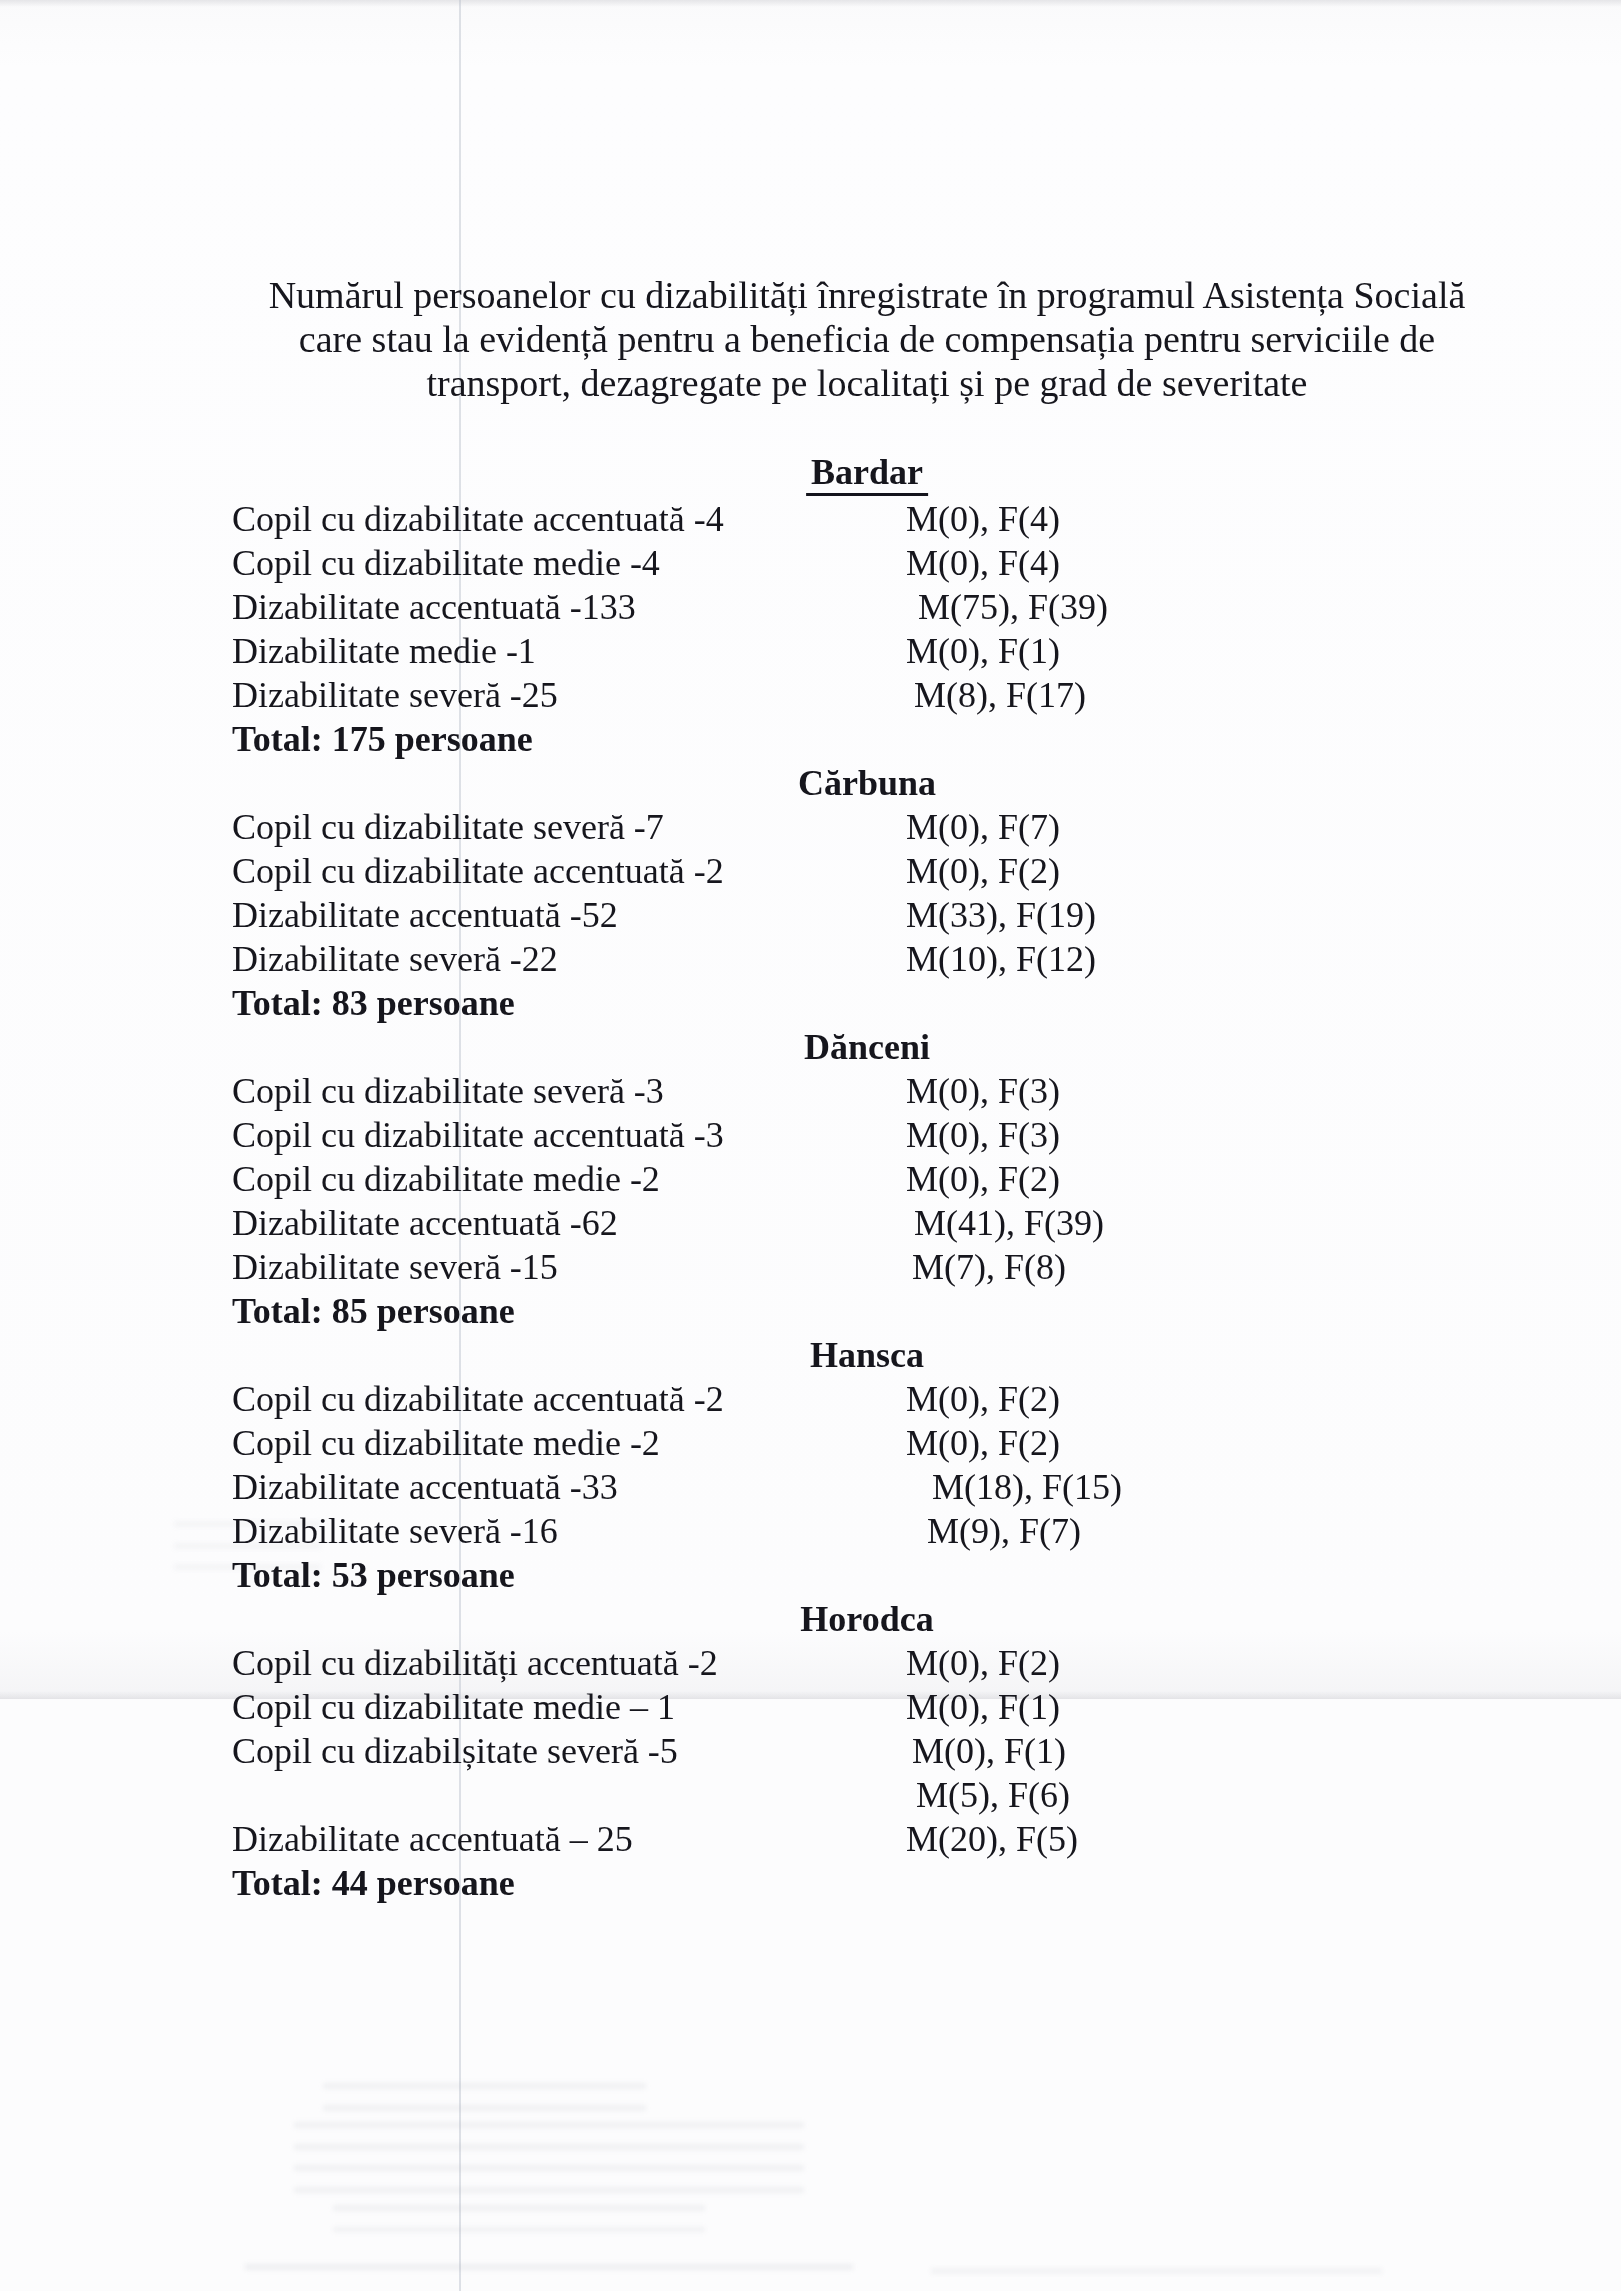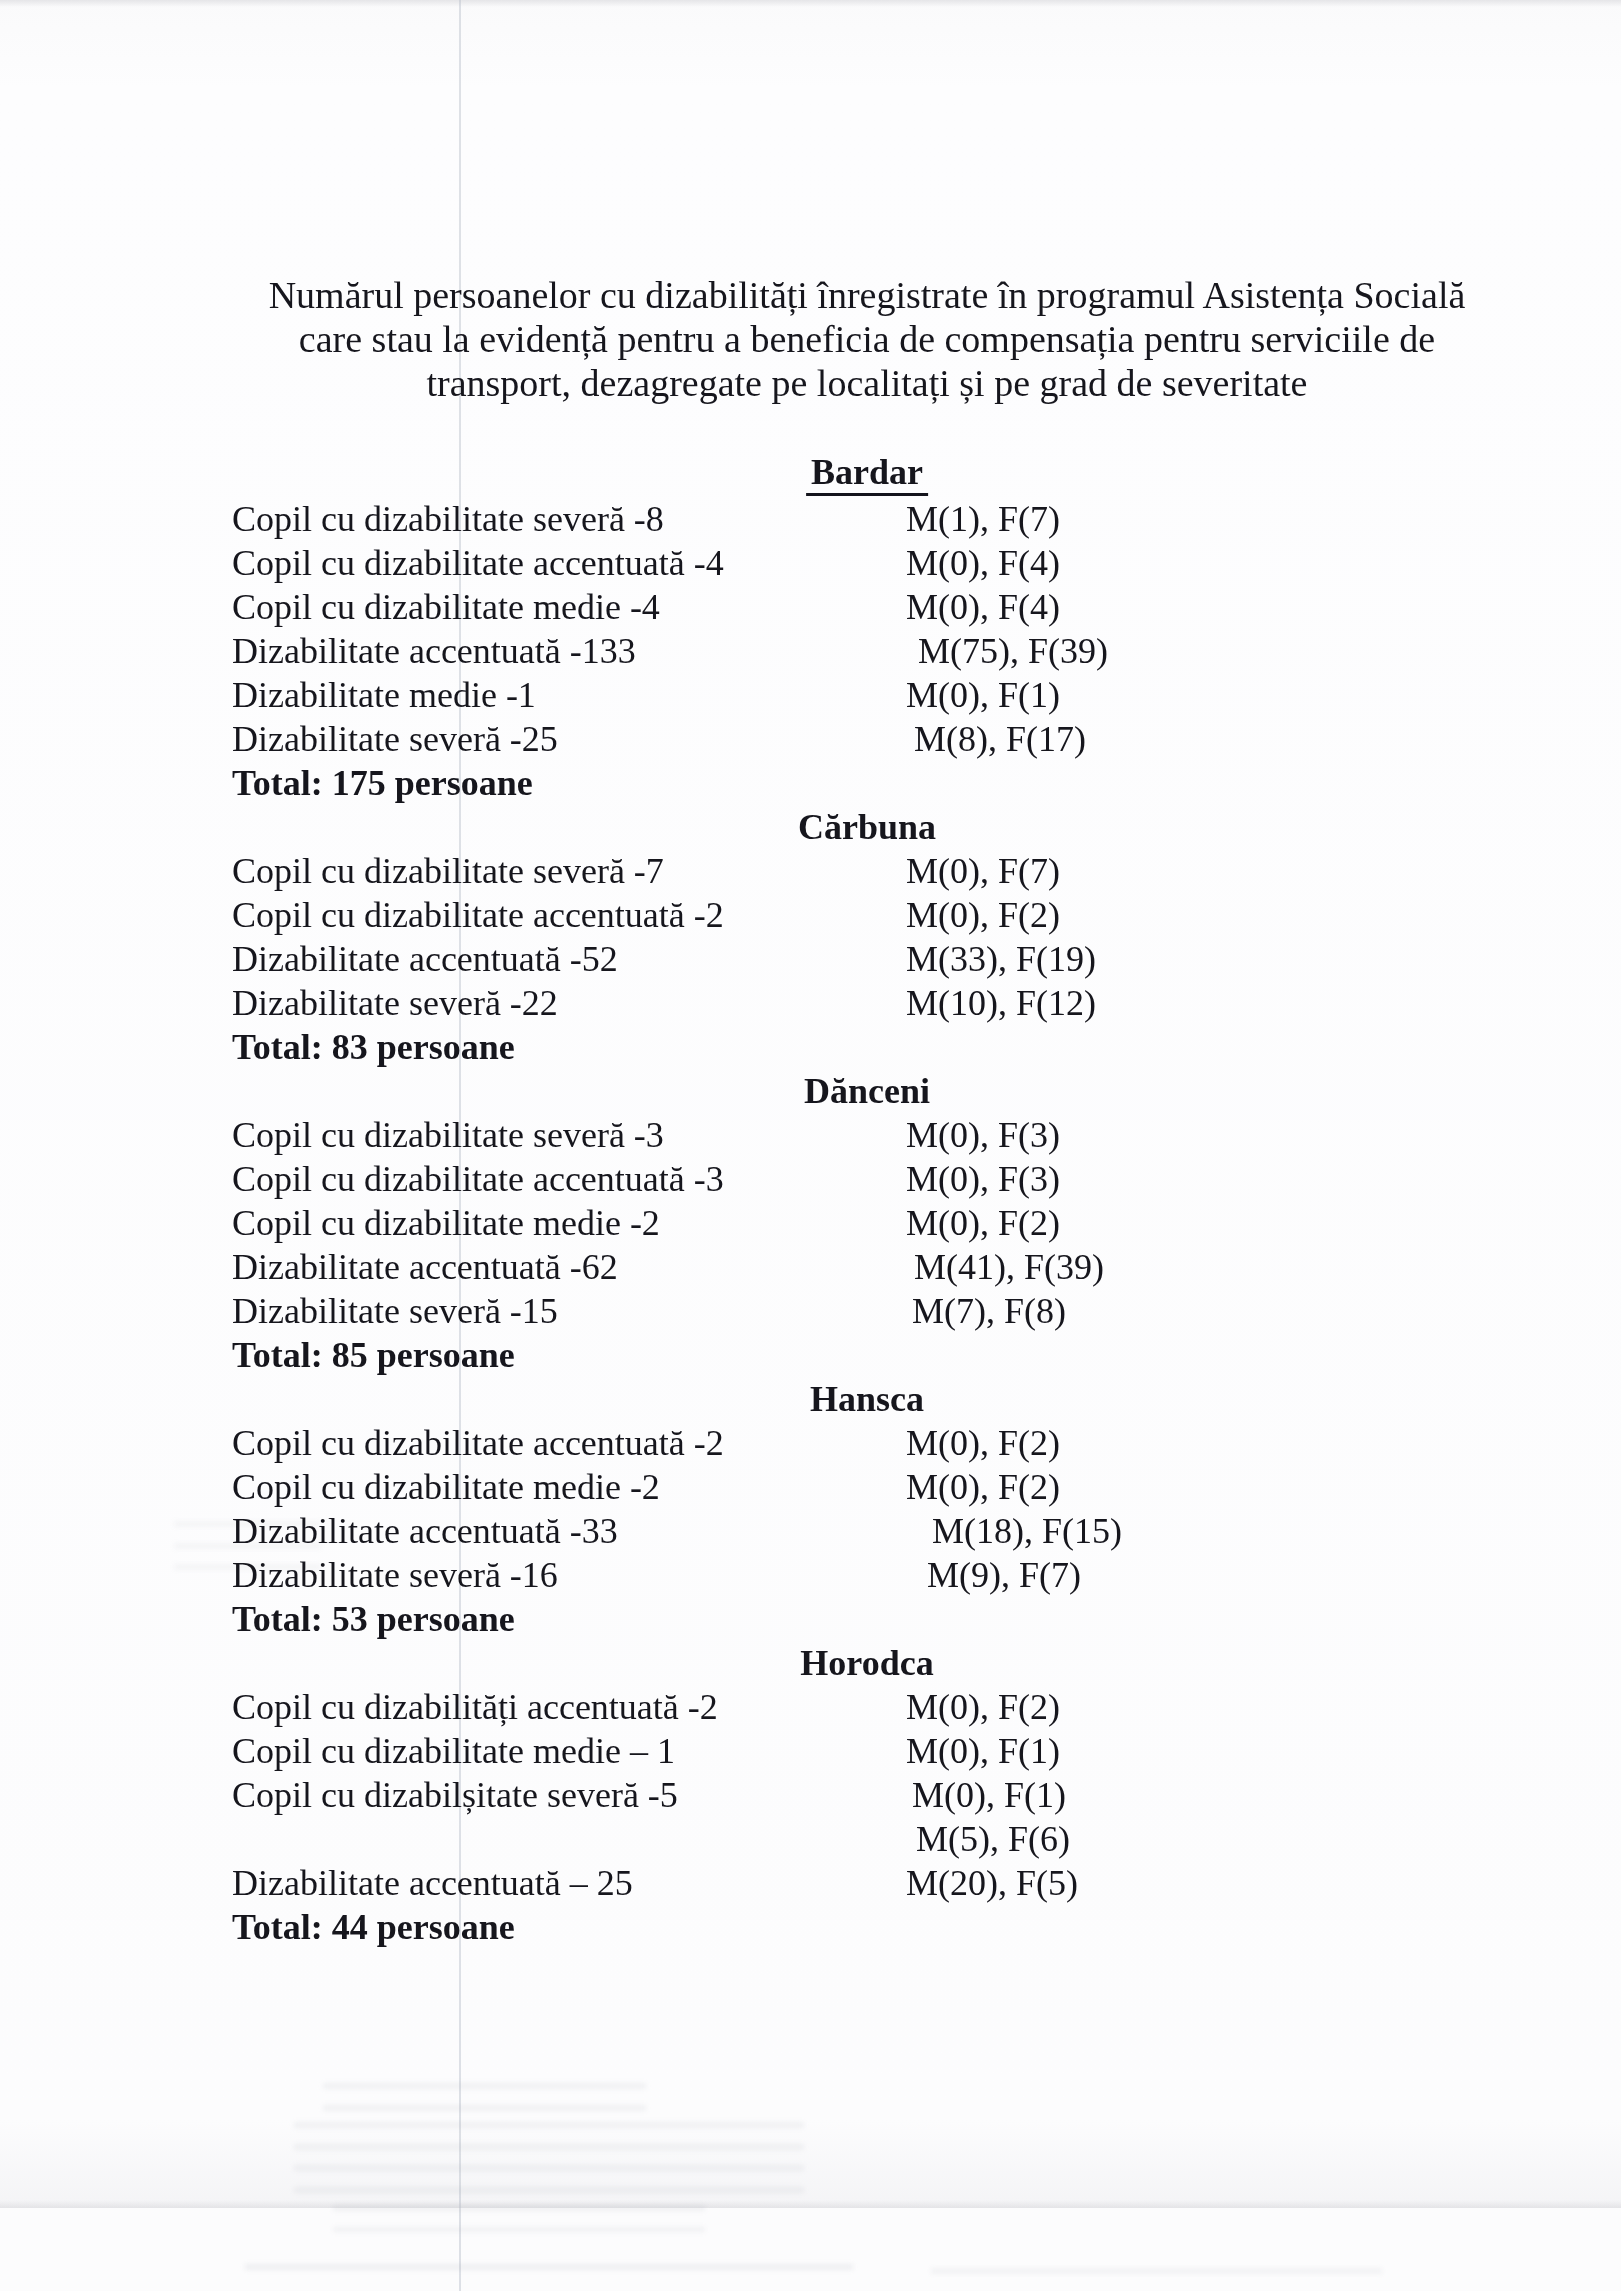--- a/index.html
+++ b/index.html
@@ -6,21 +6,21 @@
   html, body { width: 1621px; height: 2292px; }
   body {
     background: #fcfcfd;
     font-family: "Liberation Serif", "DejaVu Serif", serif;
     color: #16161d;
     overflow: hidden;
   }
   .page {
     position: relative;
     width: 1621px;
-    height: 2208px;
+    height: 1699px;
     background: linear-gradient(180deg, #fafafb 0%, #fdfdfe 4%, #fcfcfd 96%, #f4f4f6 100%);
   }
   
   .scan-line-v {
     position: absolute;
     left: 459px; top: 0;
     width: 2px; height: 2292px;
     background: rgba(183, 190, 201, 0.45);
   }
   .scan-edge-top {
@@ -102,24 +102,20 @@
     <div>care stau la evidență pentru a beneficia de compensația pentru serviciile de</div>
     <div>transport, dezagregate pe localitați și pe grad de severitate</div>
   </div>
 
   <div class="content">
 
     <div class="row">
         <span class="heading u">Bardar</span>
       </div>
     <div class="row">
-        <span class="label">Copil cu dizabilitate severă -8</span>
-        <span class="value">M(1), F(7)</span>
-      </div>
-    <div class="row">
         <span class="label">Copil cu dizabilitate accentuată -4</span>
         <span class="value">M(0), F(4)</span>
       </div>
     <div class="row">
         <span class="label">Copil cu dizabilitate medie -4</span>
         <span class="value">M(0), F(4)</span>
       </div>
     <div class="row">
         <span class="label">Dizabilitate accentuată -133</span>
         <span class="value" style="left:686px;">M(75), F(39)</span>

